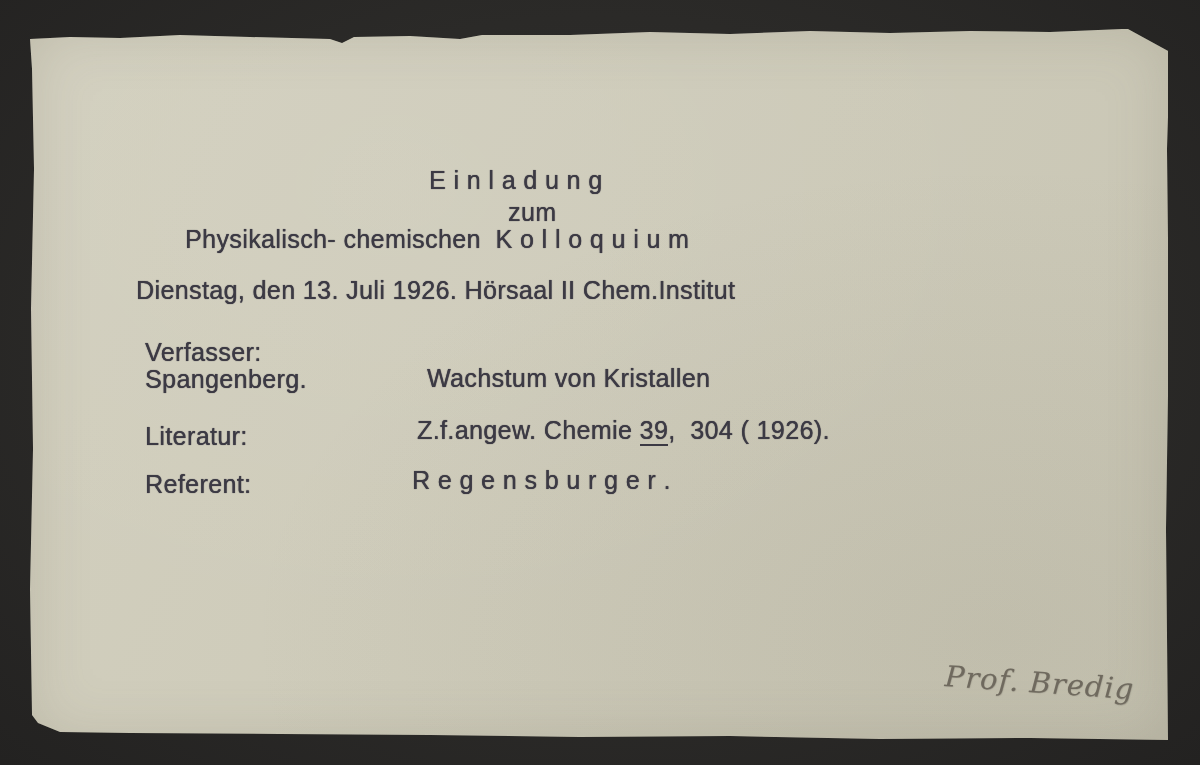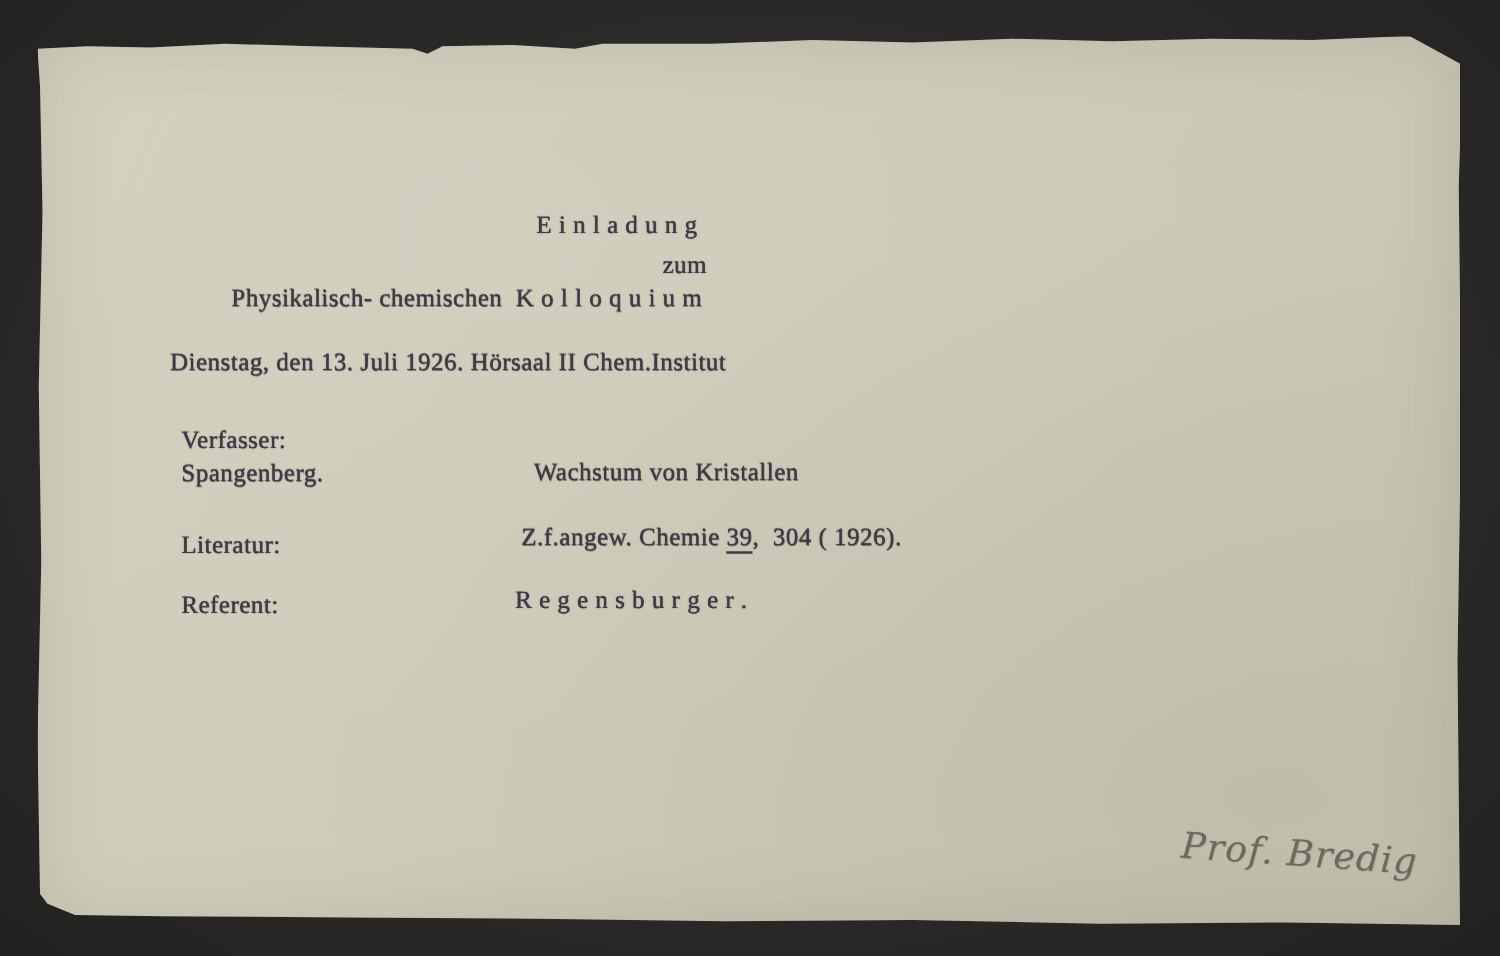--- a/index.html
+++ b/index.html
@@ -30,22 +30,22 @@
       860px 4px, 940px 2px, 1020px 3px, 1092px 0px, 1098px 0px, 1140px 23px,
       1137px 120px, 1139px 300px, 1136px 500px, 1138px 711px,
       1000px 709px, 850px 710px, 700px 707px, 550px 708px, 400px 706px, 250px 705px,
       100px 704px, 30px 703px, 8px 694px, 2px 686px,
       0px 560px, 3px 420px, 1px 280px, 4px 140px, 2px 40px
     );
   }
   .tline {
     position: absolute;
     white-space: pre;
-    font-family: Liberation Serif, serif;
-    font-size: 20px;
+    font-family: Liberation Sans, sans-serif;
+    font-size: 25px;
     line-height: 30px;
     letter-spacing: 0.4px;
     color: #3c3a44;
     text-shadow: 0 0 1px rgba(44,41,54,0.85), 0.4px 0.4px 0.5px rgba(44,41,54,0.45);
   }
   .underlined {
     border-bottom: 2.5px solid #3c3a44;
     padding-bottom: 0px;
   }
   .handwritten {
@@ -62,21 +62,21 @@
   }
 </style>
 </head>
 <body>
 
 <div class="photo">
   <div class="paper">
 
     <div class="tline" style="left:399px; top:136px;">E i n l a d u n g</div>
 
-    <div class="tline" style="left:500px; top:168px;">zum</div>
+    <div class="tline" style="left:478px; top:168px;">zum</div>
 
     <div class="tline" style="left:155px; top:195px;">Physikalisch- chemischen  K o l l o q u i u m</div>
 
     <div class="tline" style="left:106px; top:222px;margin-top:24px;">Dienstag, den 13. Juli 1926. Hörsaal II Chem.Institut</div>
 
 
     <div class="tline" style="left:115px; top:308px;">Verfasser:</div>
 
     <div class="tline" style="left:115px; top:335px;">Spangenberg.</div>
 

